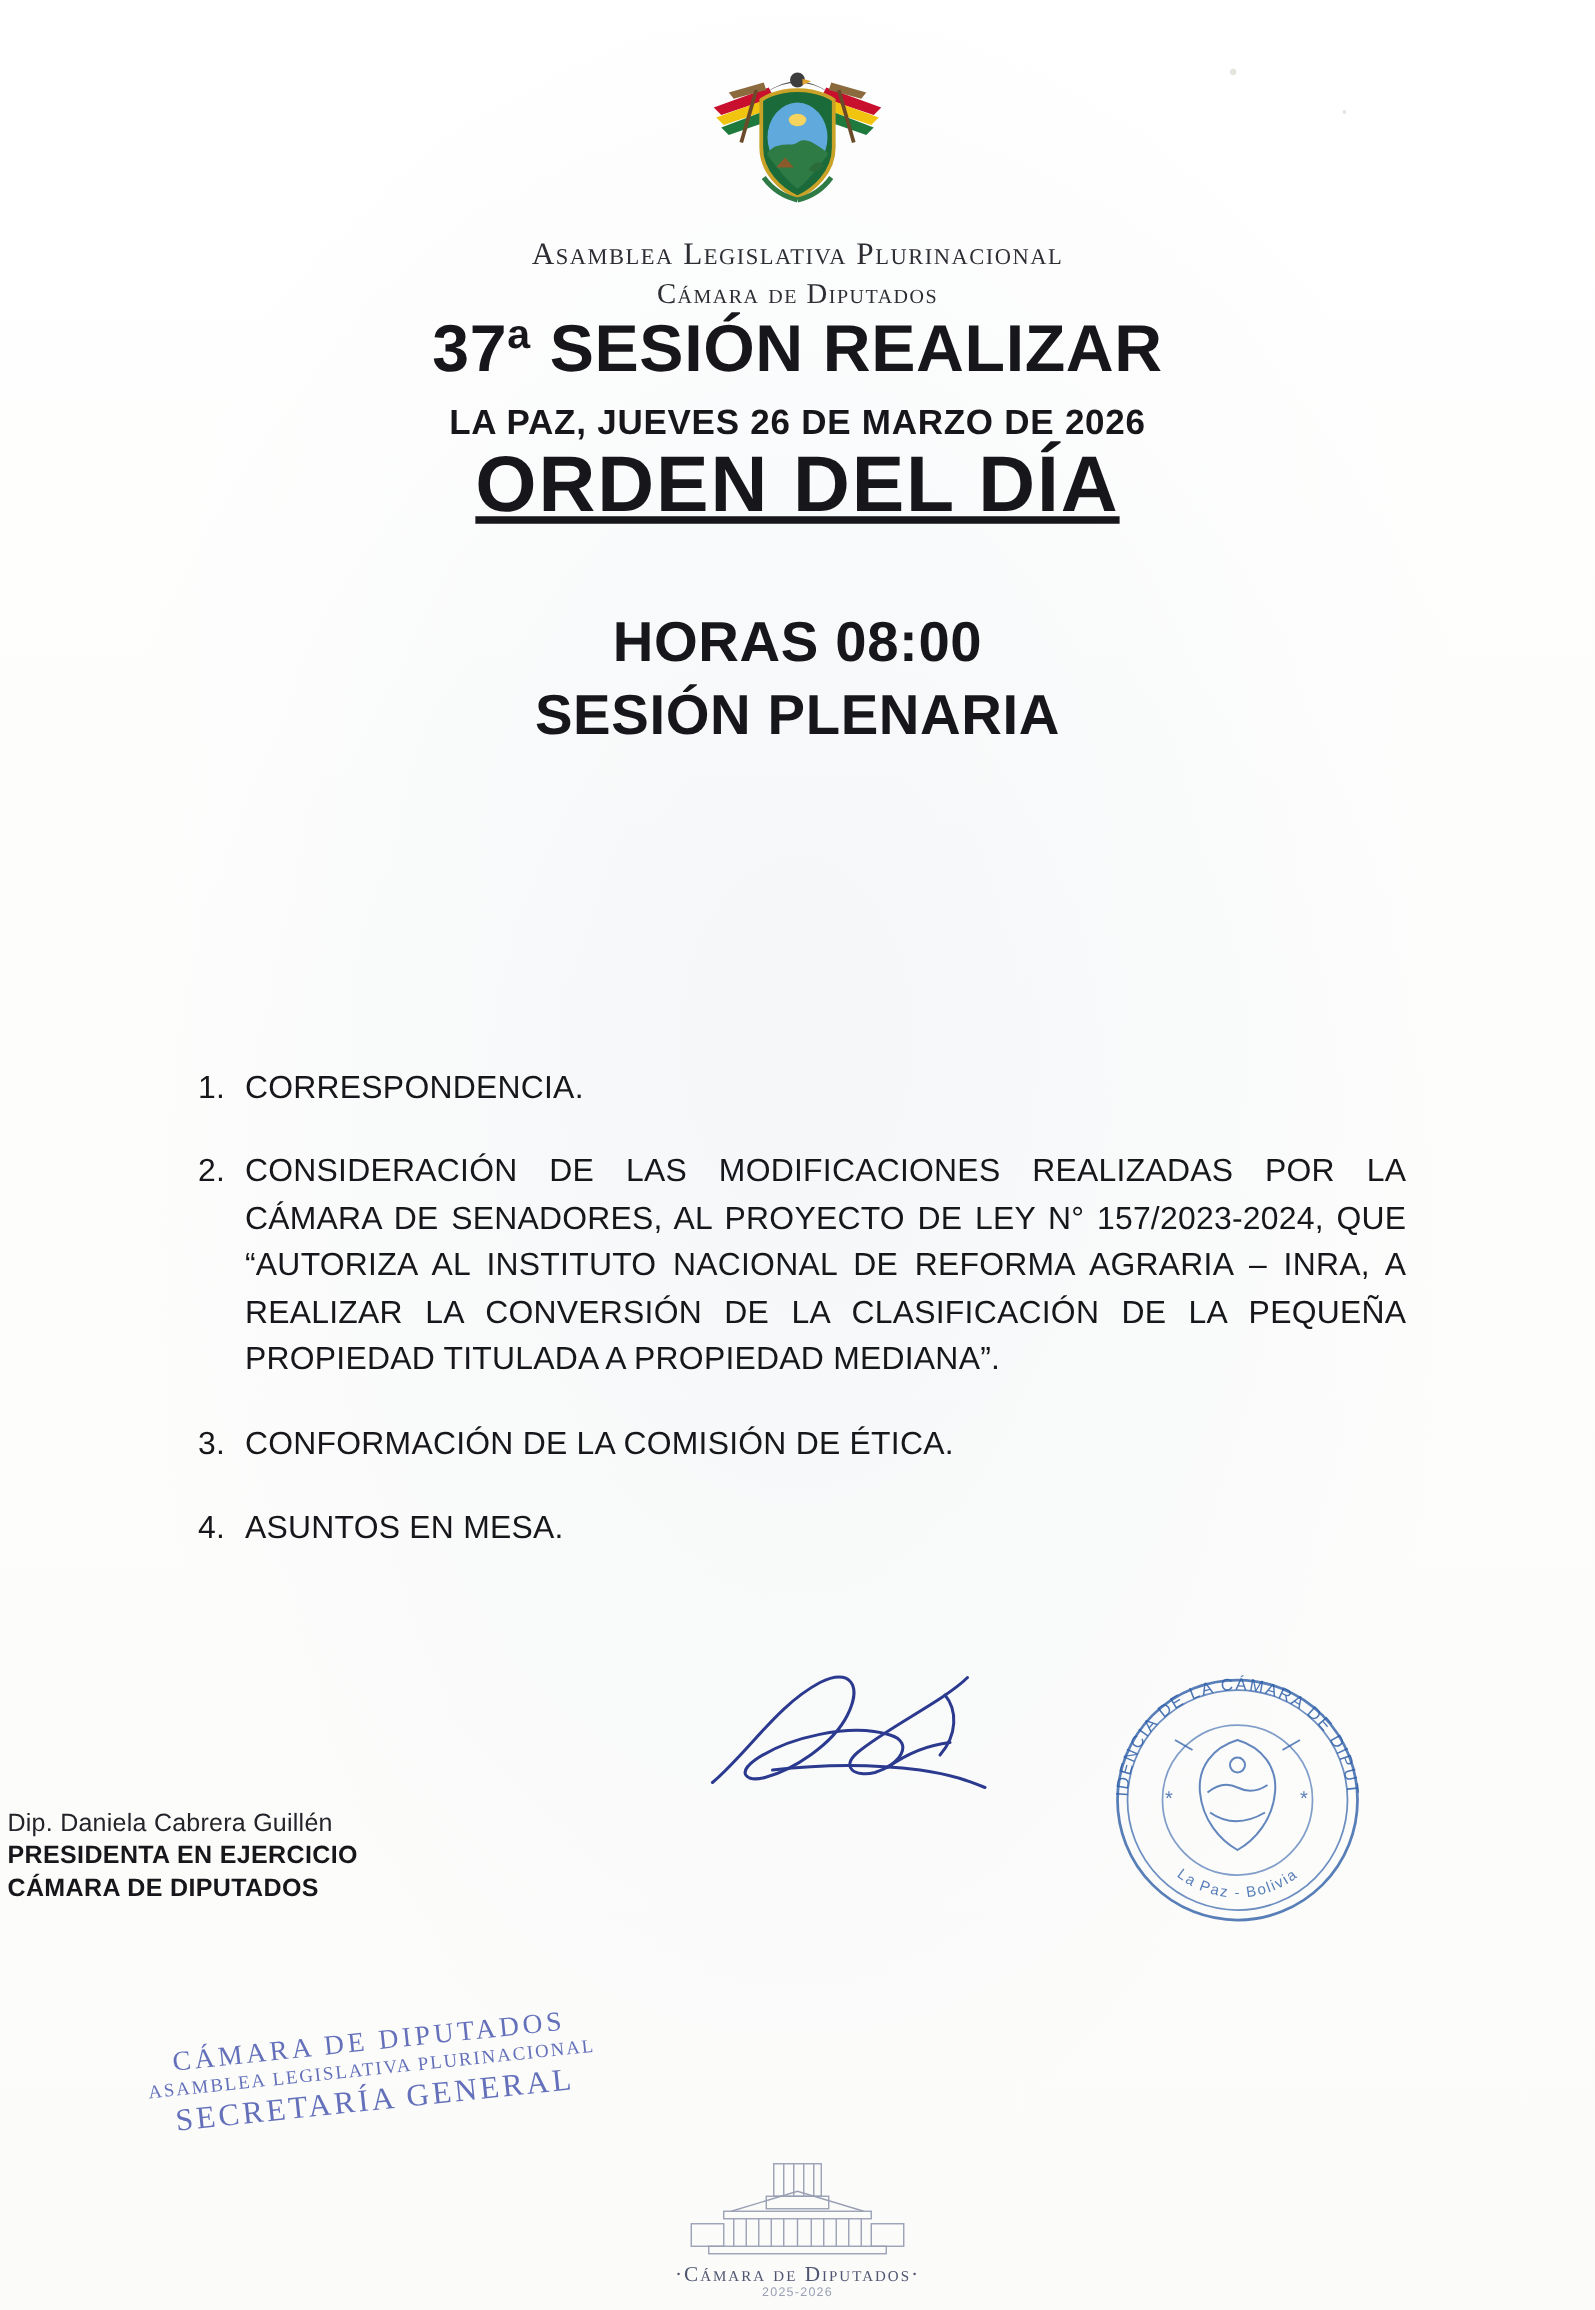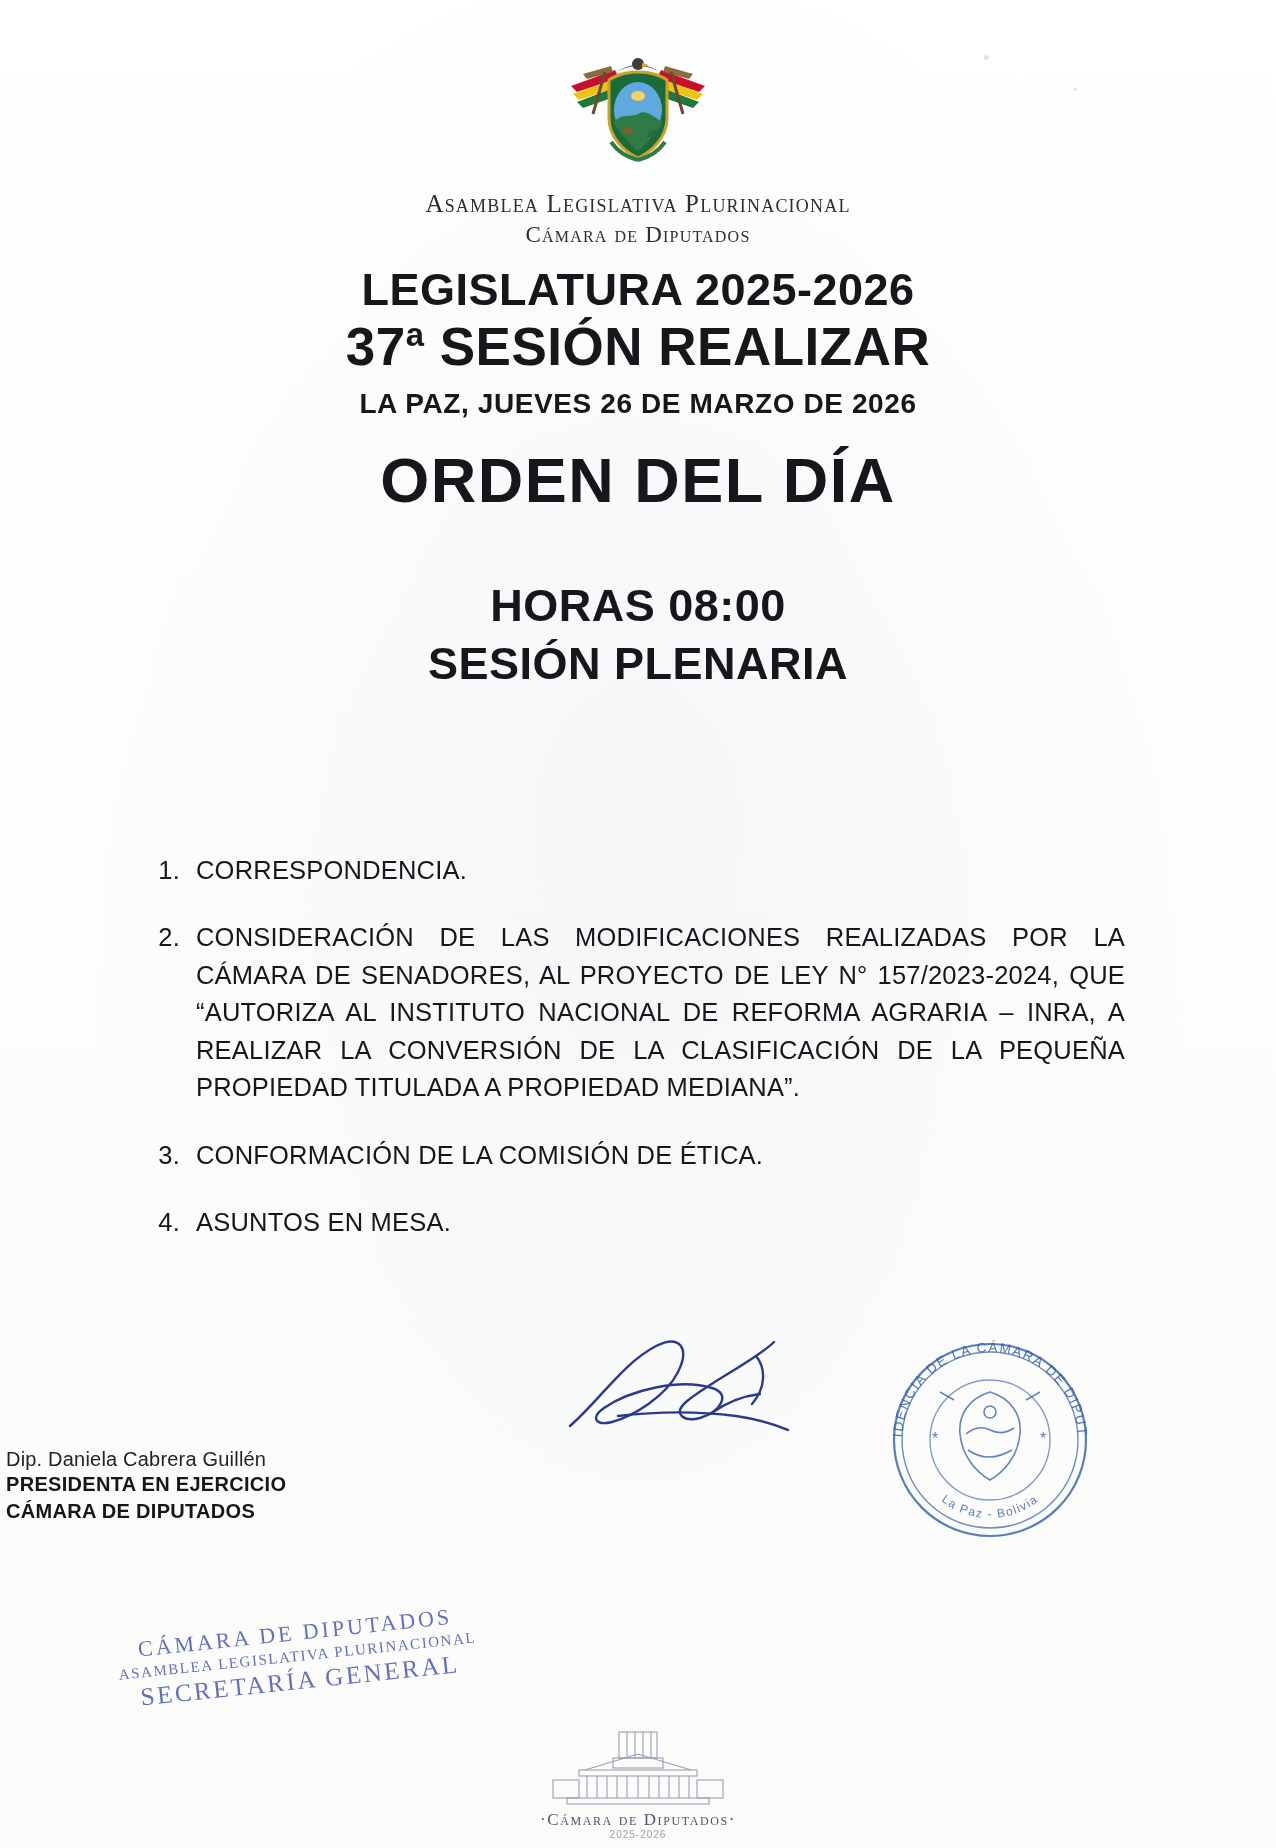--- a/index.html
+++ b/index.html
@@ -89,22 +89,22 @@
   .fecha {
     font-size: 28px;
     font-weight: bold;
     letter-spacing: .6px;
     margin-top: 12px;
   }
   .orden {
     font-size: 63px;
     font-weight: bold;
     letter-spacing: 1.5px;
-    margin-top: 26px;
     line-height: 1.08;
+    text-decoration: underline;
   }
 
   .horas {
     margin-top: 66px;
     font-size: 45px;
     font-weight: bold;
     letter-spacing: .5px;
   }
   .plenaria {
     font-size: 45px;
@@ -268,21 +268,20 @@
       <path d="M89 11 l7 2 l-7 3 z" fill="#e0a32e"></path>
 
       <path d="M58 90 q10 14 27 18" stroke="#2f7b45" stroke-width="4" fill="none"></path>
       <path d="M112 90 q-10 14 -27 18" stroke="#2f7b45" stroke-width="4" fill="none"></path>
     </svg>
   </div>
 
   <div class="header">
     <div class="inst-1">Asamblea Legislativa Plurinacional</div>
     <div class="inst-2">Cámara de Diputados</div>
-    <div class="legislatura">LEGISLATURA 2025-2026</div>
     <div class="sesion-num">
       <span>37</span><sup>a</sup>
       <span>SESIÓN REALIZAR</span>
     </div>
     <div class="fecha">LA PAZ, JUEVES 26 DE MARZO DE 2026</div>
     <div class="orden">ORDEN DEL DÍA</div>
     <div class="horas">HORAS 08:00</div>
     <div class="plenaria">SESIÓN PLENARIA</div>
   </div>
 

